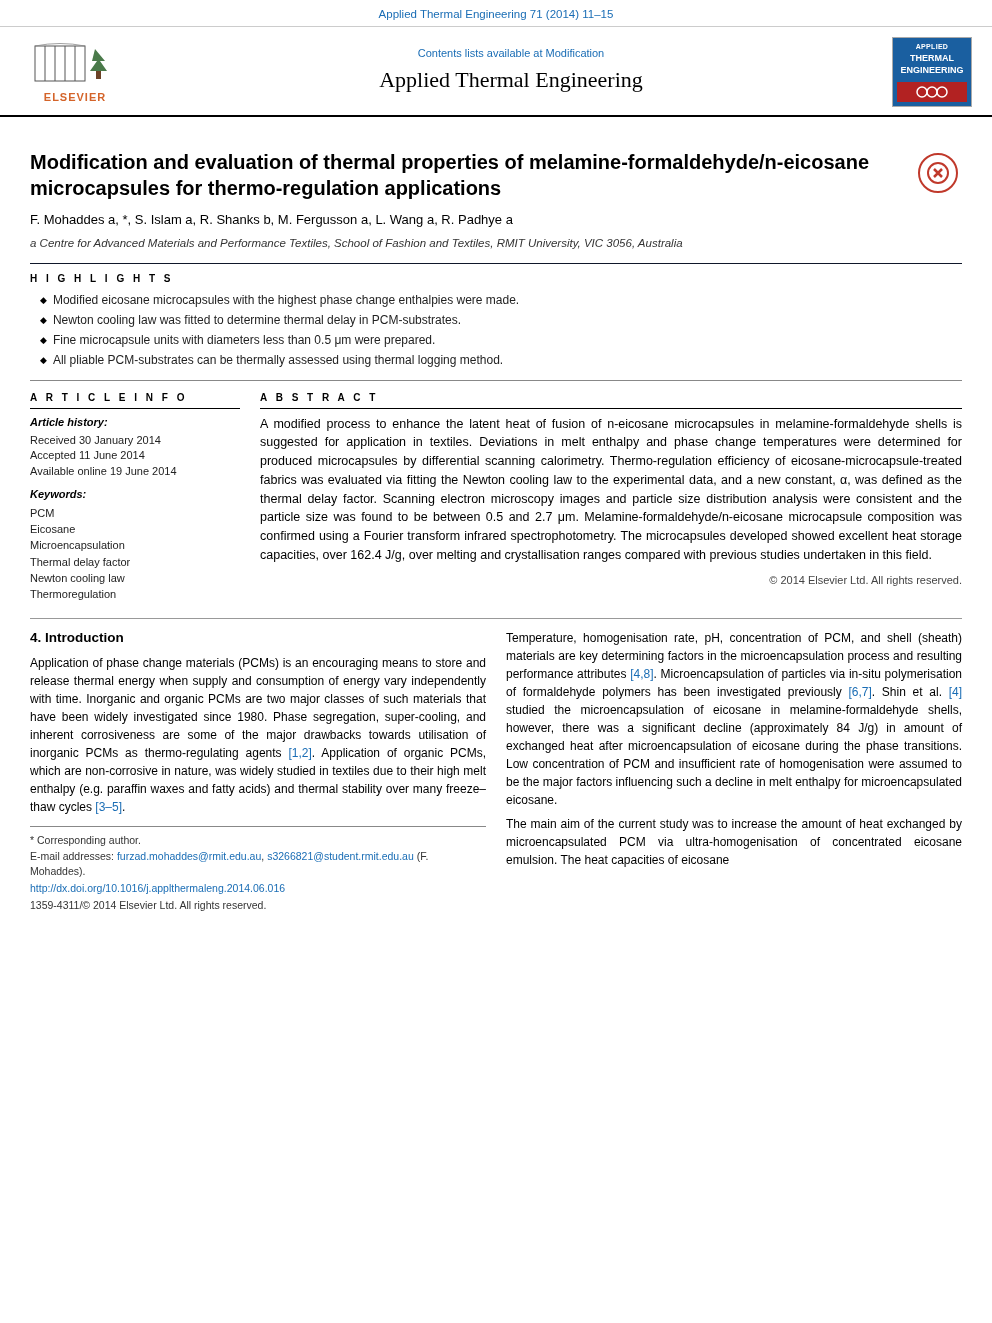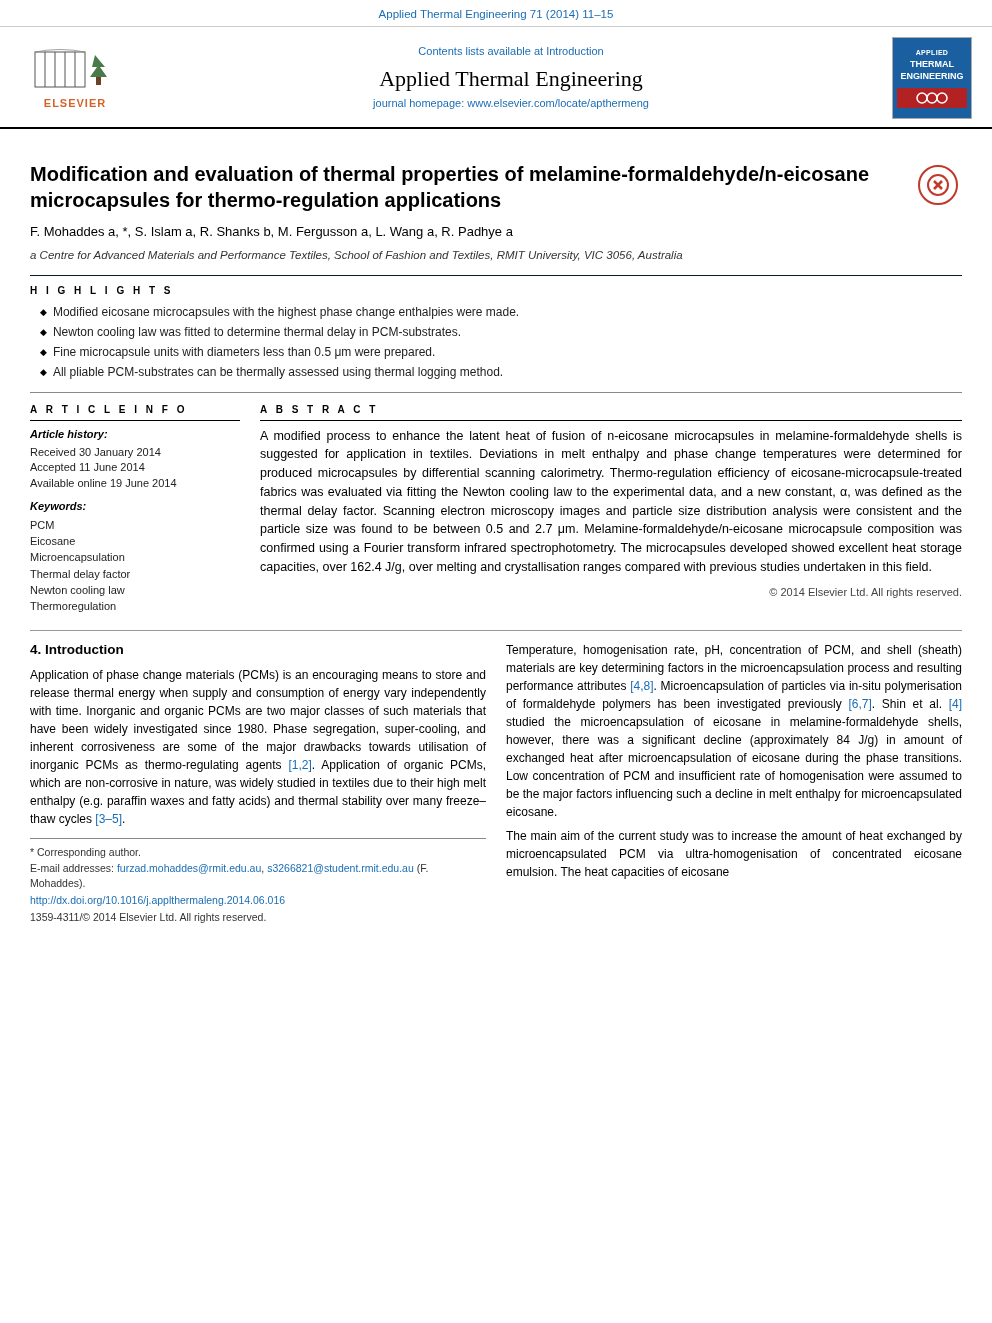--- a/index.html
+++ b/index.html
@@ -76,21 +76,21 @@
       font-family: Arial, sans-serif;
       font-size: 11px;
       color: #444;
       margin-top: 2px;
     }
     .journal-homepage span {
       color: #1a6db5;
     }
     .journal-logo-box {
       width: 80px;
-      height: 82px;
+      height: 70px;
       border: 1px solid #aaa;
       display: flex;
       flex-direction: column;
       align-items: center;
       justify-content: center;
       font-family: Arial, sans-serif;
       font-size: 8px;
       text-align: center;
       font-weight: bold;
       color: #fff;
@@ -337,27 +337,23 @@
         <path d="M5,5 Q30,0 55,5" fill="none" stroke="#888" stroke-width="0.8"></path>
       </svg>
     </div>
     <div class="elsevier-text">ELSEVIER</div>
   </div>
 
   <div class="header-center">
     <div class="science-direct-line">
       <span>Contents lists available at</span>
       <span style="color:#1a6db5;cursor:pointer;"></span>
-      <span style="color:#1a6db5;">Introduction</span>
+      <span style="color:#1a6db5;">Modification</span>
     </div>
     <div class="journal-title">Applied Thermal Engineering</div>
-    <div class="journal-homepage">
-      <span>journal homepage:</span>
-      <span style="color:#1a6db5;cursor:pointer;">www.elsevier.com/locate/apthermeng</span>
-    </div>
   </div>
 
   <div class="journal-logo-box">
     <div class="logo-top">APPLIED</div>
     <div class="logo-main">THERMAL<br>ENGINEERING</div>
     <div style="width:100%;height:20px;background:#b22222;margin-top:3px;display:flex;align-items:center;justify-content:center;">
       <svg width="40" height="18">
         <circle cx="10" cy="9" r="5" fill="none" stroke="#fff" stroke-width="1.5"></circle>
         <circle cx="20" cy="9" r="5" fill="none" stroke="#fff" stroke-width="1.5"></circle>
         <circle cx="30" cy="9" r="5" fill="none" stroke="#fff" stroke-width="1.5"></circle>

